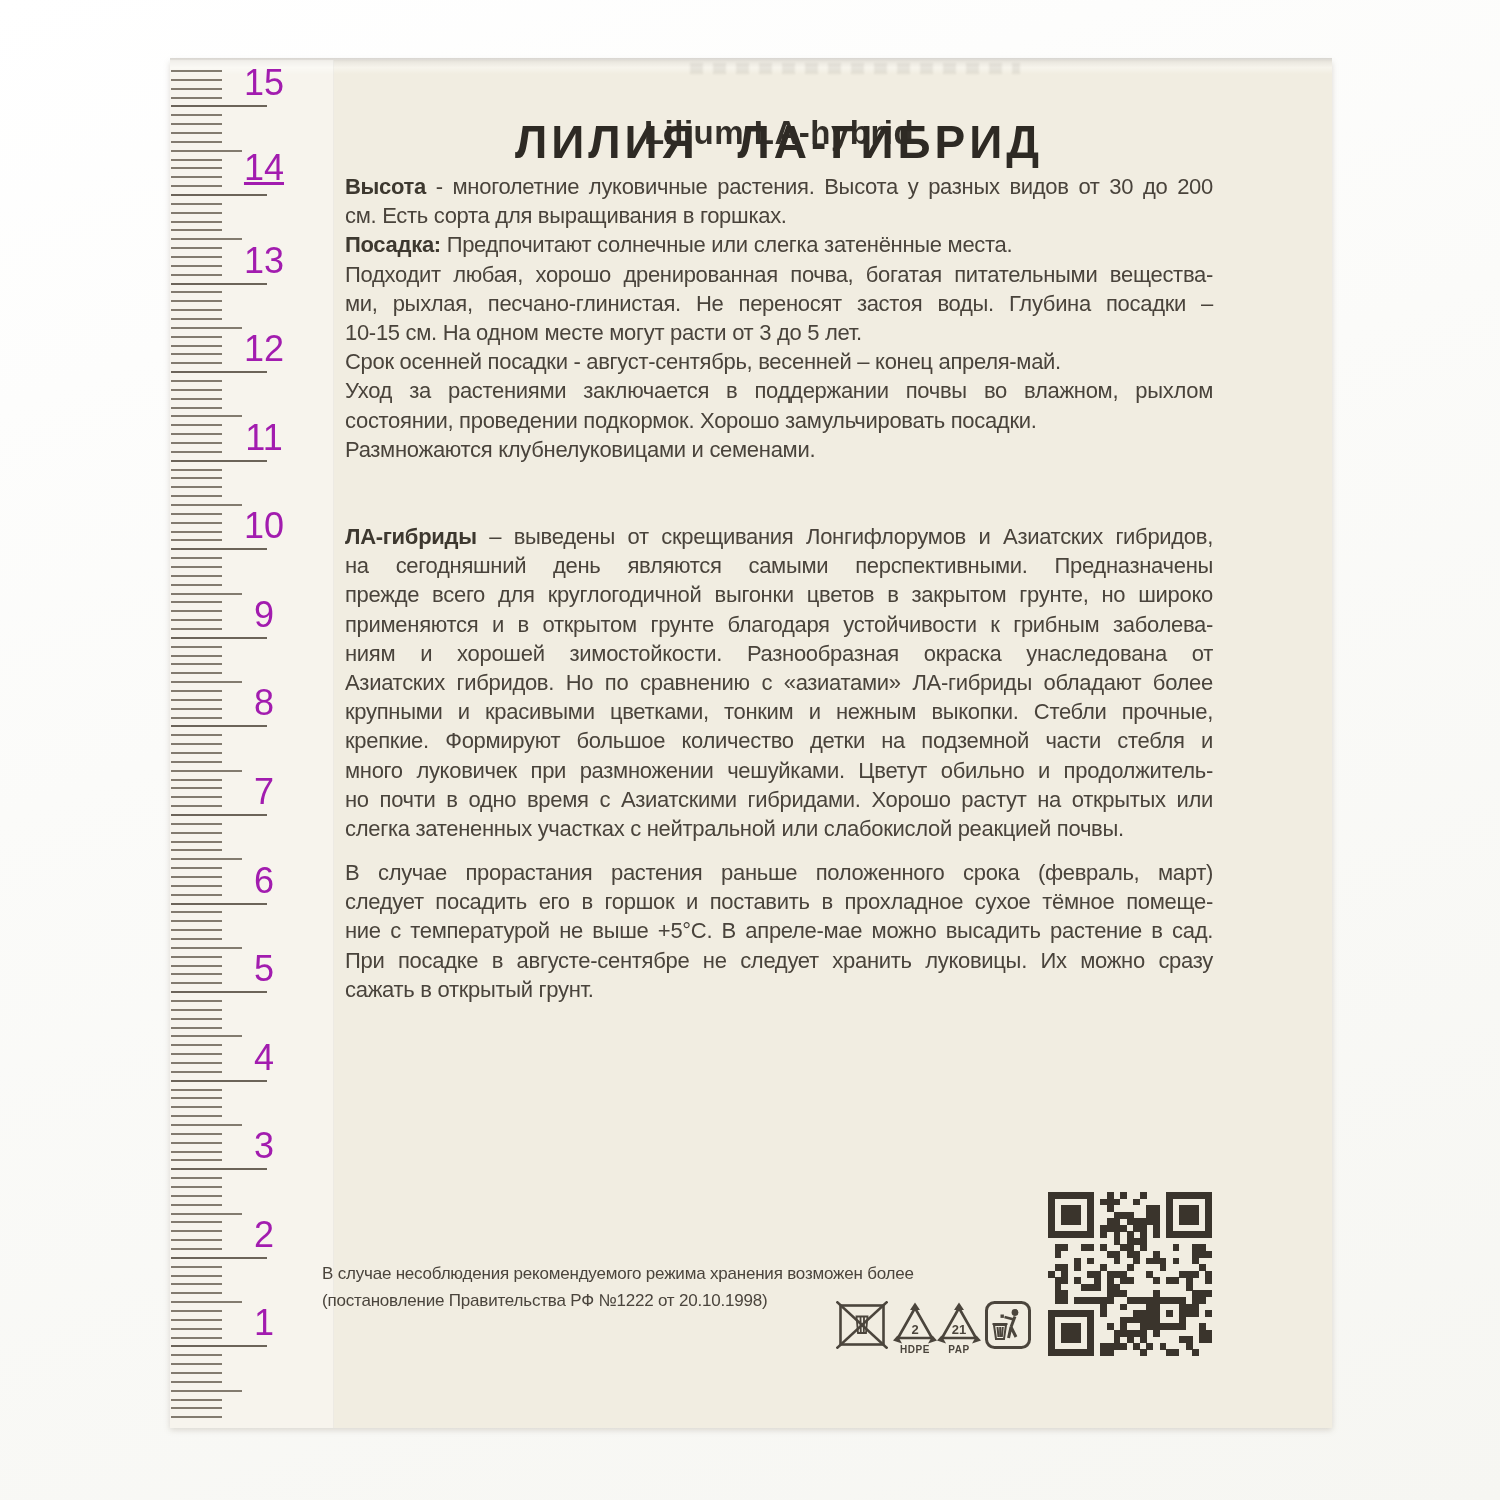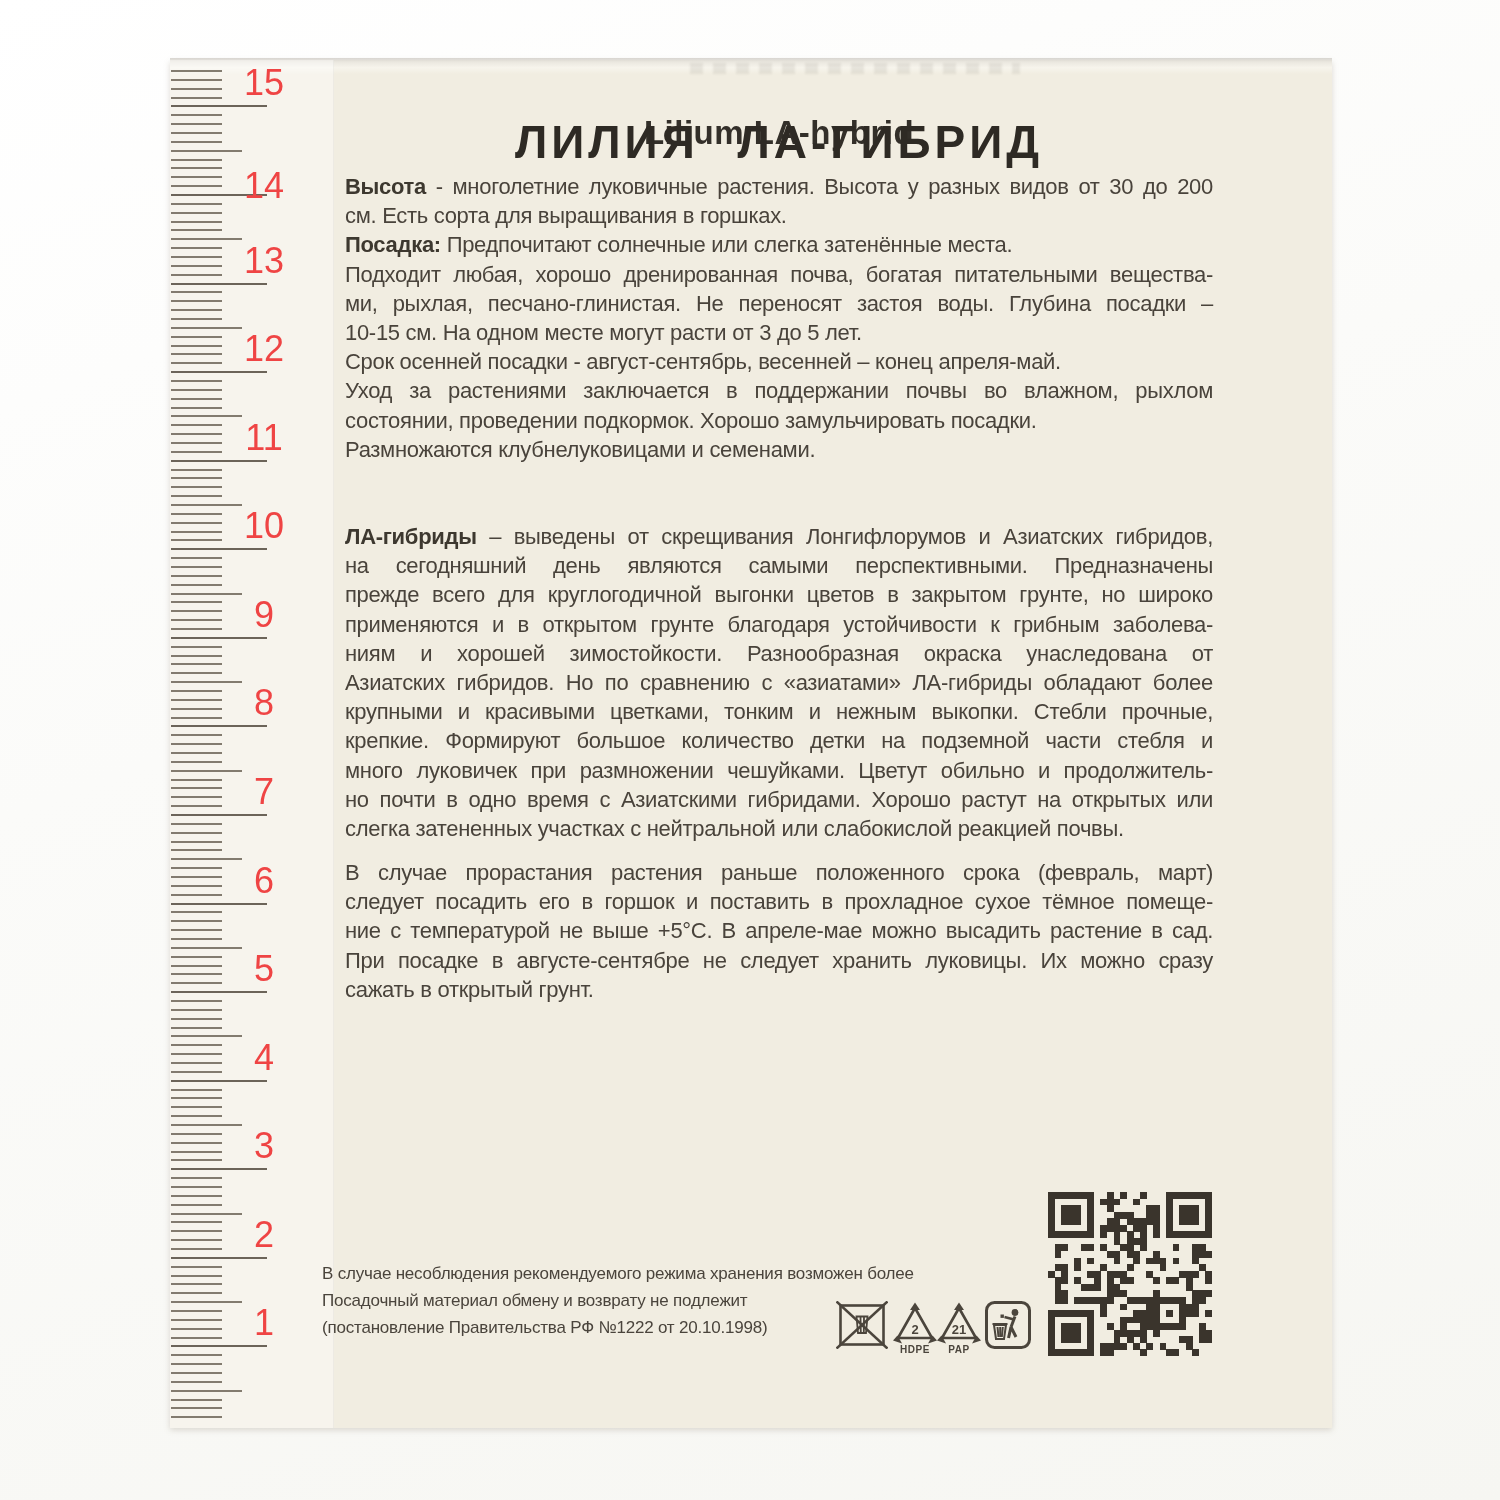--- a/index.html
+++ b/index.html
@@ -33,21 +33,21 @@
     position:absolute;left:170px;top:60px;width:163px;height:1368px;
     background:rgba(255,255,255,.42);
     border-right:1px solid rgba(120,110,95,.07);
   }
   .tick{position:absolute;left:171px;height:2px;background:rgba(105,96,83,.82);}
   .tick.mm{width:51px;}
   .tick.half{width:71px;}
   .tick.cm{width:96px;background:rgba(92,84,72,.9);}
   .ruler-num{
     position:absolute;left:233px;width:62px;height:40px;
-    text-align:center;font-size:36px;line-height:40px;color:#ef4444;
+    text-align:center;font-size:36px;line-height:40px;color:#a21caf;
   }
 
   
   .latin-title{
     position:absolute;left:345px;top:76px;width:868px;text-align:center;
     font-size:33px;line-height:34px;font-weight:bold;color:#332f29;letter-spacing:.5px;margin-top:40px;
   }
   .ru-title{
     position:absolute;left:345px;top:118px;width:868px;text-align:center;
     font-size:46px;line-height:48px;font-weight:bold;color:#2e2a24;
@@ -233,21 +233,21 @@
       <div class="tick mm" style="top: 1363.12px;"></div>
       <div class="tick mm" style="top: 1371.98px;"></div>
       <div class="tick mm" style="top: 1380.84px;"></div>
       <div class="tick half" style="top: 1389.69px;"></div>
       <div class="tick mm" style="top: 1398.55px;"></div>
       <div class="tick mm" style="top: 1407.41px;"></div>
       <div class="tick mm" style="top: 1416.26px;"></div>
     </div>
   <div id="ruler-nums">
       <div class="ruler-num" style="top: 63.428px;">15</div>
-      <div class="ruler-num" style="top: 166px;">14</div>
+      <div class="ruler-num" style="top: 148px; text-decoration: underline;">14</div>
       <div class="ruler-num" style="top: 240.568px;">13</div>
       <div class="ruler-num" style="top: 329.138px;">12</div>
       <div class="ruler-num" style="top: 417.708px;">11</div>
       <div class="ruler-num" style="top: 506.278px;">10</div>
       <div class="ruler-num" style="top: 594.848px;">9</div>
       <div class="ruler-num" style="top: 683.418px;">8</div>
       <div class="ruler-num" style="top: 771.988px;">7</div>
       <div class="ruler-num" style="top: 860.558px;">6</div>
       <div class="ruler-num" style="top: 949.128px;">5</div>
       <div class="ruler-num" style="top: 1037.7px;">4</div>
@@ -289,21 +289,20 @@
         <div class="ln">В случае прорастания растения раньше положенного срока (февраль, март)</div>
         <div class="ln">следует посадить его в горшок и поставить в прохладное сухое тёмное помеще-</div>
         <div class="ln">ние с температурой не выше +5°С. В апреле-мае можно высадить растение в сад.</div>
         <div class="ln">При посадке в августе-сентябре не следует хранить луковицы. Их можно сразу</div>
         <div class="ln left">сажать в открытый грунт.</div>
       </div>
     </div>
 
   <div class="legal" id="legal">
       <div class="ln">В случае несоблюдения рекомендуемого режима хранения возможен более</div>
-      <div class="ln">Посадочный материал обмену и возврату не подлежит</div>
       <div class="ln">(постановление Правительства РФ №1222 от 20.10.1998)</div>
     </div>
 
   <div class="sym" style="left:836px;top:1301px">
     <svg width="52" height="48" viewBox="0 0 52 48">
       <g stroke="#4b453c" stroke-width="2.6" fill="none">
         <rect x="4.5" y="4.5" width="43" height="39"></rect>
         <line x1="0.5" y1="0.5" x2="51.5" y2="47.5"></line>
         <line x1="51.5" y1="0.5" x2="0.5" y2="47.5"></line>
       </g>

